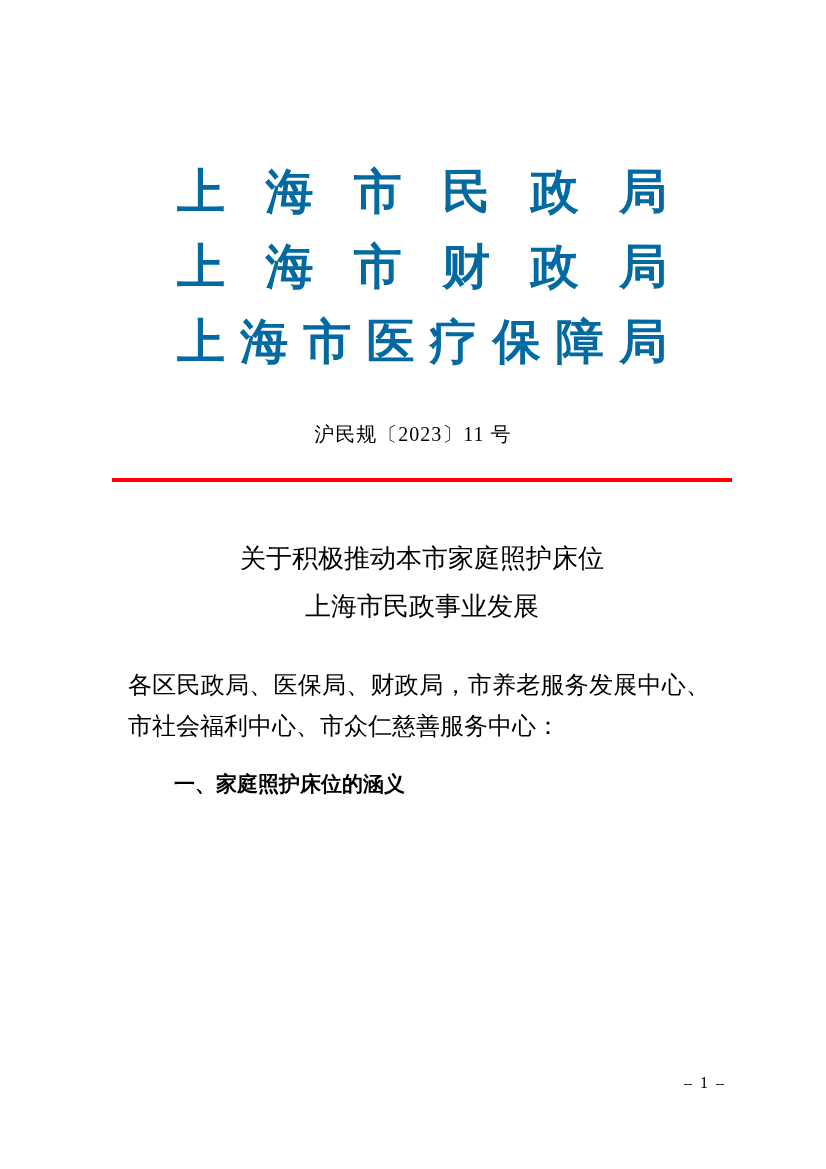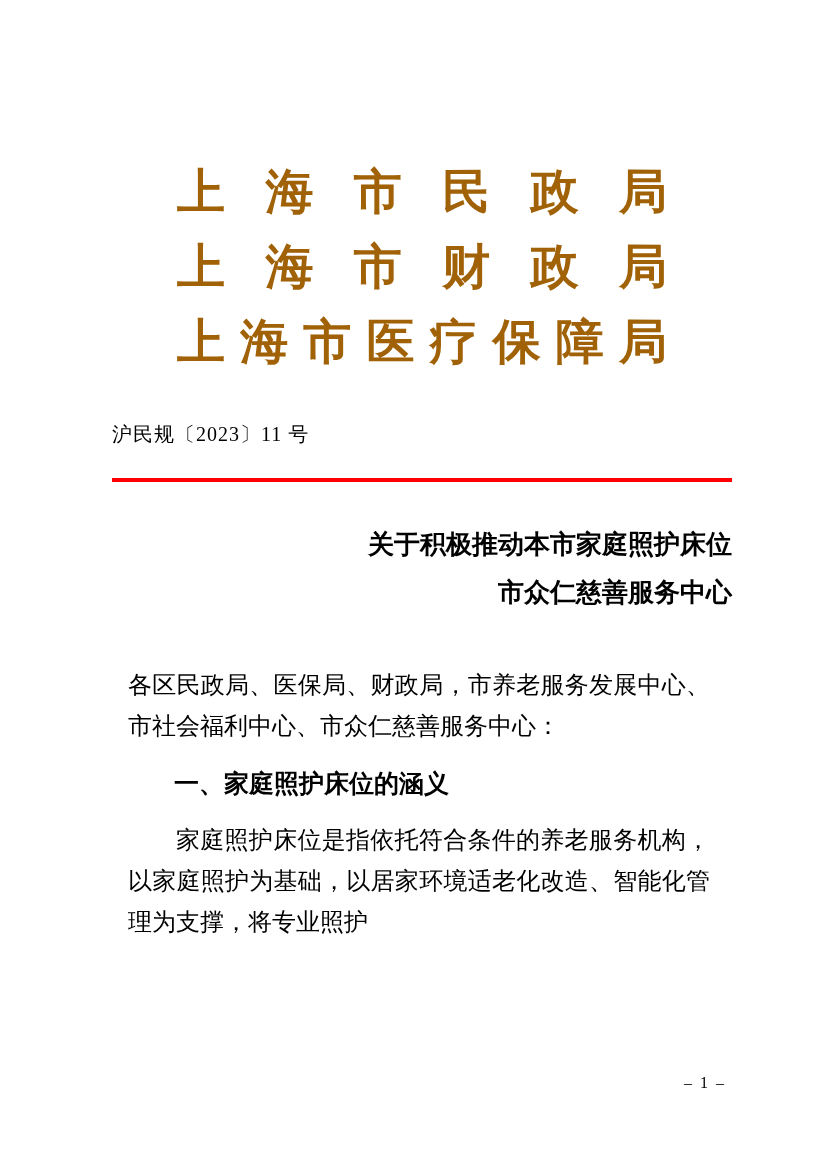--- a/index.html
+++ b/index.html
@@ -24,63 +24,63 @@
   
   .agencies {
     position: absolute; top: 154px; left: 0; right: 0;
   }
   .agency-line {
     width: 490px;
     margin: 0 auto;
     font-size: 48px;
     line-height: 75px;
     font-weight: bold;
-    color: #a16207;
+    color: #0369a1;
     text-align: justify;
     text-align-last: justify;
     white-space: nowrap;
     font-family: "Liberation Serif", serif;
   }
   
   .doc-number {
     position: absolute; top: 419px; left: 0; right: 18px;
-    text-align: left;
+    text-align: center;
     font-size: 20px;
     line-height: 30px;
     letter-spacing: 1px;
   }
   
   .red-rule {
     position: absolute; top: 478px; left: 0;
     width: 620px; height: 4px;
     background: #ff0000;
   }
   
   .doc-title {
-    position: absolute; top: 521px; left: 0; right: 0;
-    text-align: right;
+    position: absolute; top: 535px; left: 0; right: 0;
+    text-align: center;
     font-size: 26px;
-    font-weight: bold;
+    font-weight: normal;
     line-height: 48px;
     letter-spacing: 0px;
   }
   
   .body-text {
     position: absolute; top: 649px; left: 0;
     width: 614px;
     font-size: 24px;
     line-height: 41px;
     text-align: justify;
   }
   .body-text p { margin: 16px; }
   .para-indent { text-indent: 48px; }
   .section-heading {
     font-family: "Liberation Sans", sans-serif;
     font-weight: bold;
-    font-size: 25px;
+    font-size: 21px;
     text-indent: 46px;
   }
   
   .page-number {
     position: absolute; top: 1074px; right: 6px;
     font-size: 16px;
     line-height: 18px;
     letter-spacing: 2px;
   }
 </style>
@@ -95,25 +95,24 @@
       <div class="agency-line">上海市财政局</div>
       <div class="agency-line">上海市医疗保障局</div>
     </div>
 
     <div class="doc-number">沪民规〔2023〕11 号</div>
 
     <div class="red-rule"></div>
 
     <div class="doc-title">
       <div>关于积极推动本市家庭照护床位</div>
-      <div>市众仁慈善服务中心</div>
+      <div>上海市民政事业发展</div>
     </div>
 
     <div class="body-text">
       <p>各区民政局、医保局、财政局，市养老服务发展中心、市社会福利中心、市众仁慈善服务中心：</p>
       <p class="section-heading">一、家庭照护床位的涵义</p>
-      <p class="para-indent">家庭照护床位是指依托符合条件的养老服务机构，以家庭照护为基础，以居家环境适老化改造、智能化管理为支撑，将专业照护</p>
     </div>
 
     <div class="page-number">– 1 –</div>
 
   </div>
 </div>
 
 </body></html>

